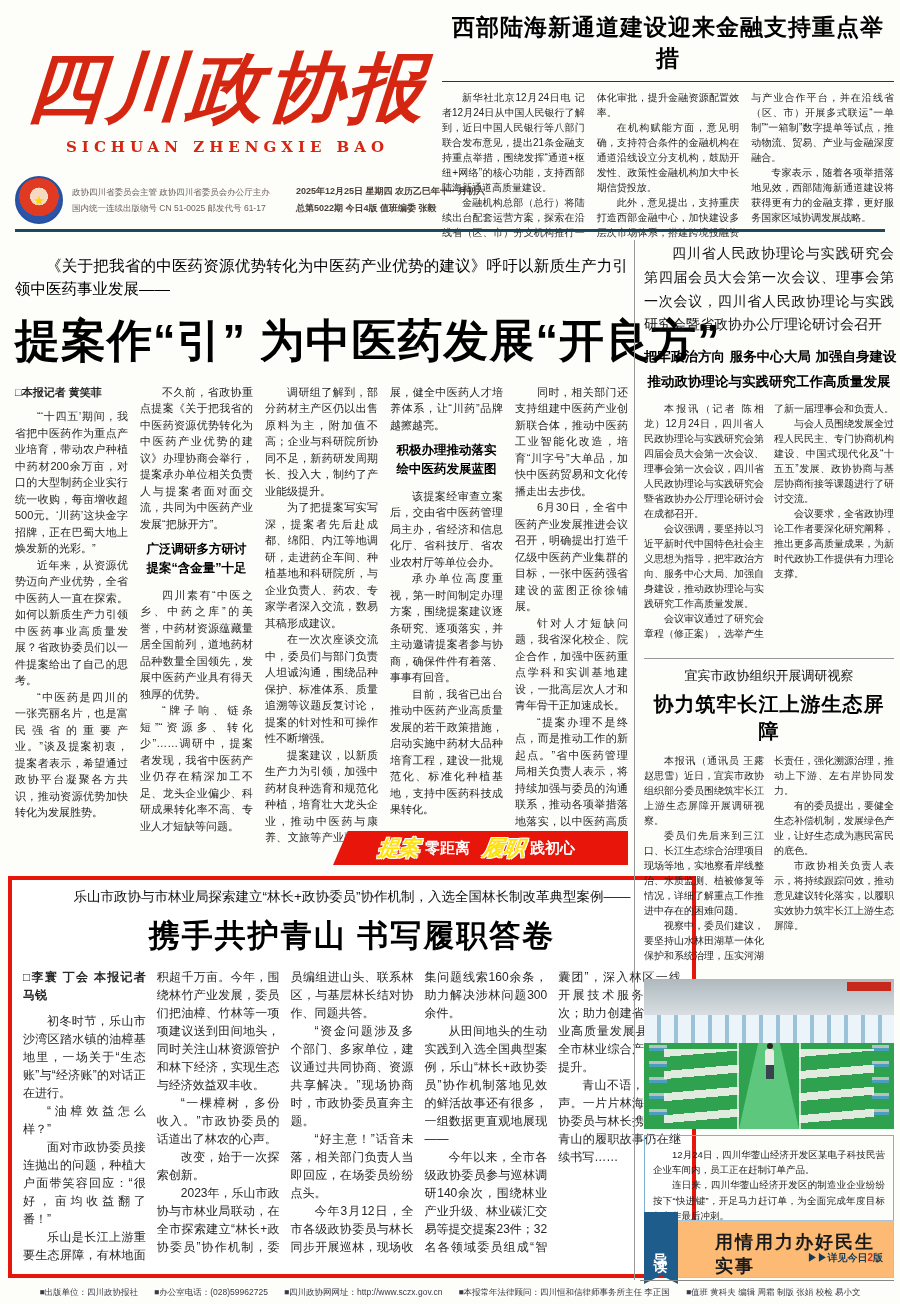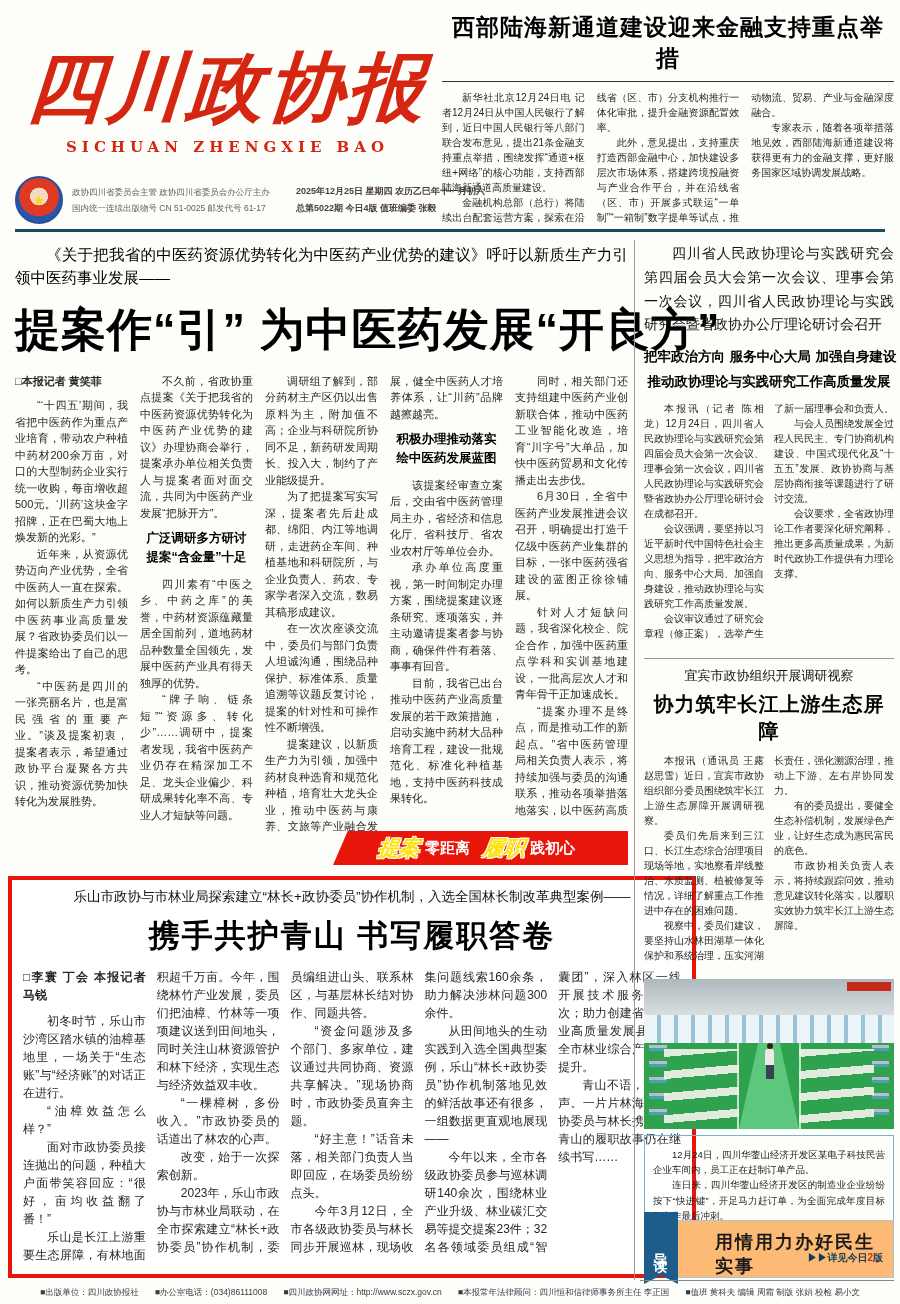--- a/index.html
+++ b/index.html
@@ -26,21 +26,21 @@
   .toprule{left:15px;top:229px;width:870px;height:3px;background:#1c4a5a;}
 
   
   .top-article{left:442px;top:12px;width:452px;height:214px;}
   .ta-head{font-size:23px;font-weight:900;text-align:center;letter-spacing:1px;color:#000;}
   .ta-sep{border:0;border-top:1.5px solid #333;margin:7px 0 8px;}
   .ta-body{column-count:3;column-gap:12px;height:164px;overflow:hidden;
            font-size:10px;line-height:1.5;}
 
   
-  .main-article{left:15px;top:243px;width:613px;}
+  .main-article{left:15px;top:254px;width:613px;}
   .ma-kicker{font-size:15.5px;line-height:1.5;text-indent:2em;text-align:justify;color:#000;}
   .ma-head{font-size:45px;font-weight:900;letter-spacing:1px;text-align:center;
            margin-top:10px;white-space:nowrap;color:#000;}
   .ma-body{margin-top:13px;height:462px;column-count:5;column-gap:12px;column-fill:auto;
            overflow:hidden;font-size:11px;line-height:1.5;}
 
   .para{margin:0;text-indent:2em;text-align:justify;}
   .byline{margin:0 0 8px;text-indent:0;font-weight:bold;}
   .colhead{font-weight:900;text-align:center;margin:8px 0;font-size:12.5px;line-height:1.55;color:#000;}
   .ta-body .para{font-size:10px;}
@@ -143,20 +143,21 @@
       </div>
     </div>
   </div>
 
   <div class="abs top-article">
     <div class="ta-head">西部陆海新通道建设迎来金融支持重点举措</div>
     <hr class="ta-sep">
     <div class="ta-body">
         <p class="para">新华社北京12月24日电 记者12月24日从中国人民银行了解到，近日中国人民银行等八部门联合发布意见，提出21条金融支持重点举措，围绕发挥“通道+枢纽+网络”的核心功能，支持西部陆海新通道高质量建设。</p>
         <p class="para">金融机构总部（总行）将陆续出台配套运营方案，探索在沿线省（区、市）分支机构推行一体化审批，提升金融资源配置效率。</p>
+        <p class="para">在机构赋能方面，意见明确，支持符合条件的金融机构在通道沿线设立分支机构，鼓励开发性、政策性金融机构加大中长期信贷投放。</p>
         <p class="para">此外，意见提出，支持重庆打造西部金融中心，加快建设多层次市场体系，搭建跨境投融资与产业合作平台，并在沿线省（区、市）开展多式联运“一单制”“一箱制”数字提单等试点，推动物流、贸易、产业与金融深度融合。</p>
         <p class="para">专家表示，随着各项举措落地见效，西部陆海新通道建设将获得更有力的金融支撑，更好服务国家区域协调发展战略。</p>
       </div>
   </div>
 
   <div class="abs toprule"></div>
 
   <div class="abs main-article">
     <div class="ma-kicker">《关于把我省的中医药资源优势转化为中医药产业优势的建议》呼吁以新质生产力引领中医药事业发展——</div>
     <div class="ma-head">提案作“引” 为中医药发展“开良方”</div>
@@ -273,15 +274,15 @@
         <span>▶▶详见今日</span><span class="pg">2</span><span>版</span>
       </div>
     </div>
     <div class="guide-ribbon">
       <span class="guide-label">导读</span>
     </div>
   </div>
 
   <div class="abs footrule"></div>
 
-  <div class="abs footer"><span class="flow-span">■出版单位：四川政协报社</span><span class="flow-span">■办公室电话：(034)86111008</span><span class="flow-span">■四川政协网网址：http://www.sczx.gov.cn</span><span class="flow-span">■本报常年法律顾问：四川恒和信律师事务所主任 李正国</span><span class="flow-span">■值班 黄科夫 编辑 周霜 制版 张娟 校检 易小文</span></div>
+  <div class="abs footer"><span class="flow-span">■出版单位：四川政协报社</span><span class="flow-span">■办公室电话：(028)59962725</span><span class="flow-span">■四川政协网网址：http://www.sczx.gov.cn</span><span class="flow-span">■本报常年法律顾问：四川恒和信律师事务所主任 李正国</span><span class="flow-span">■值班 黄科夫 编辑 周霜 制版 张娟 校检 易小文</span></div>
 
 </div>
 
 </body></html>

